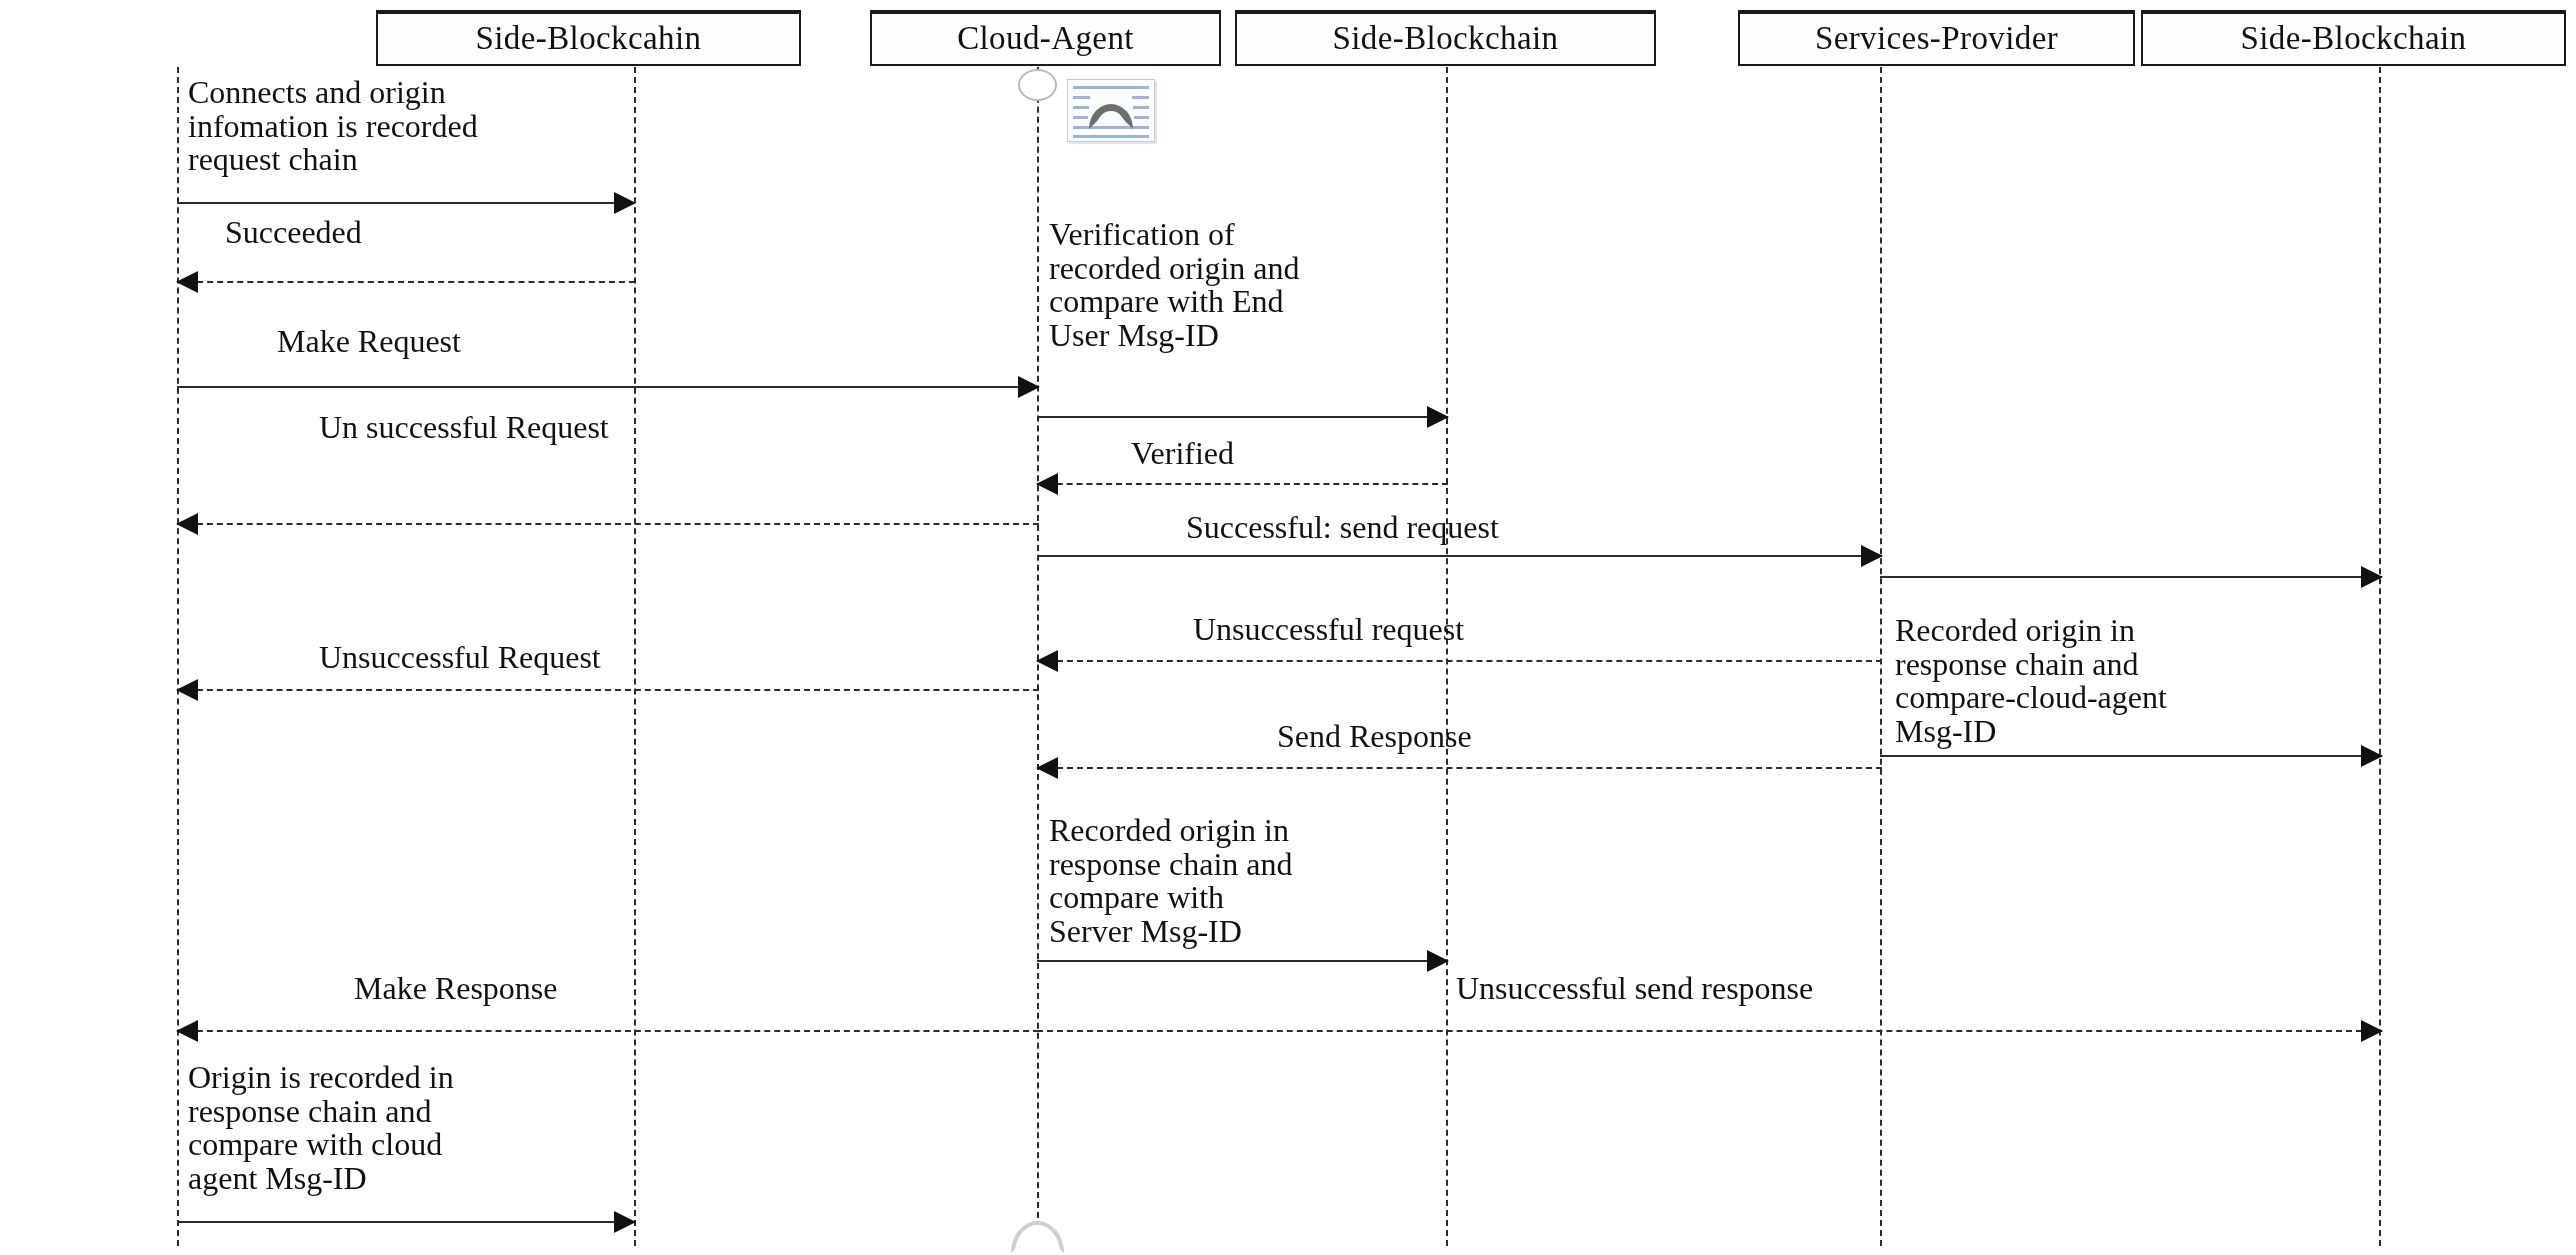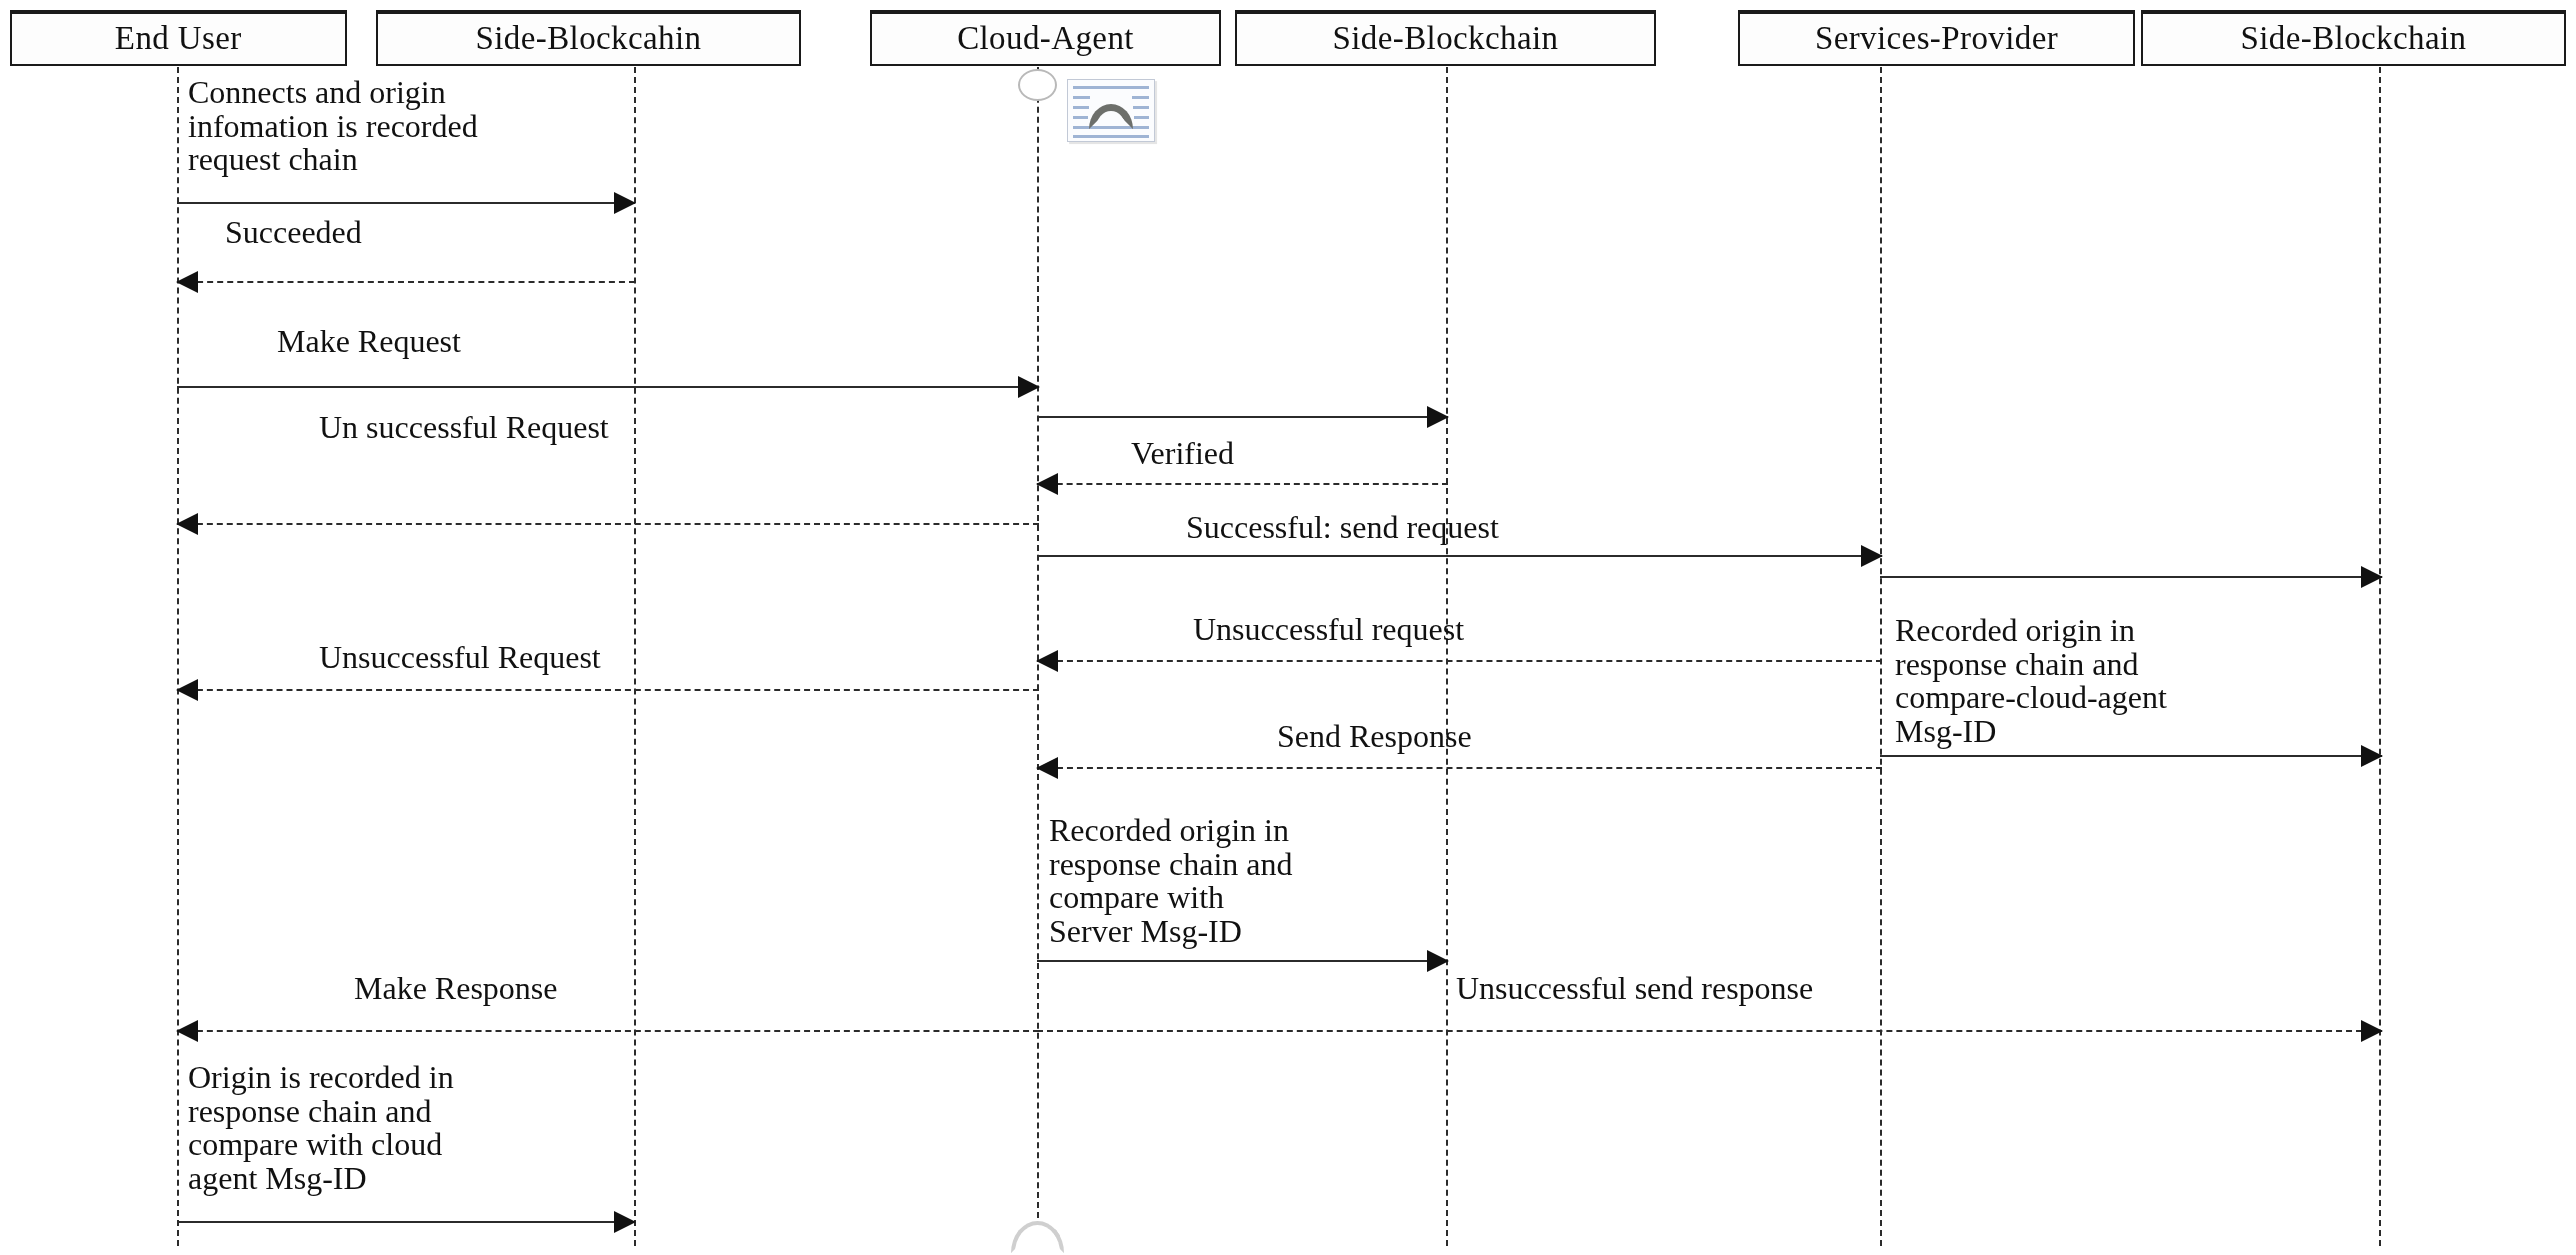--- a/index.html
+++ b/index.html
@@ -124,23 +124,20 @@
     border:7.7px solid #6d6f6b;
     border-bottom-color:transparent;
     border-radius:50% 50% 0 0 / 100% 100% 0 0;
   }
 </style>
 </head>
 <body>
 
 <div id="stage">
 
-  <div class="participant" style="left:9.8px; top:9.8px; width:337px; height:56px;">
-    <span>End User</span>
-  </div>
 
   <div class="participant" style="left:870px; top:9.8px; width:351px; height:56px;">
     <span>Cloud-Agent</span>
   </div>
 
   <div class="participant" style="left:376px; top:9.8px; width:425px; height:56px;">
     <span>Side-Blockcahin</span>
   </div>
 
   <div class="participant" style="left:1235px; top:9.8px; width:421px; height:56px;">
@@ -175,20 +172,24 @@
     <div class="rule" style="top:16px; left:74%; width:20%;"></div>
     <div class="rule" style="top:26px; left:76%; width:18%;"></div>
     <div class="rule" style="top:36px; left:77%; width:17%;"></div>
     <div class="arc" style="left:21px; top:24px; width:44px; height:25px;"></div>
   </div>
 
   <div class="note" style="left:188px; top:76px; width:435px;">Connects and origin
 infomation is recorded
 request chain</div>
 
+  <div class="note" style="left:1049px; top:218px; width:393px;">Verification of
+recorded origin and
+compare with End
+User Msg-ID</div>
 
 
   <div class="note" style="left:1895px; top:614px; width:491px;">Recorded origin in
 response chain and
 compare-cloud-agent
 Msg-ID</div>
 
   <div class="note" style="left:1049px; top:814px; width:393px;">Recorded origin in
 response chain and
 compare with

